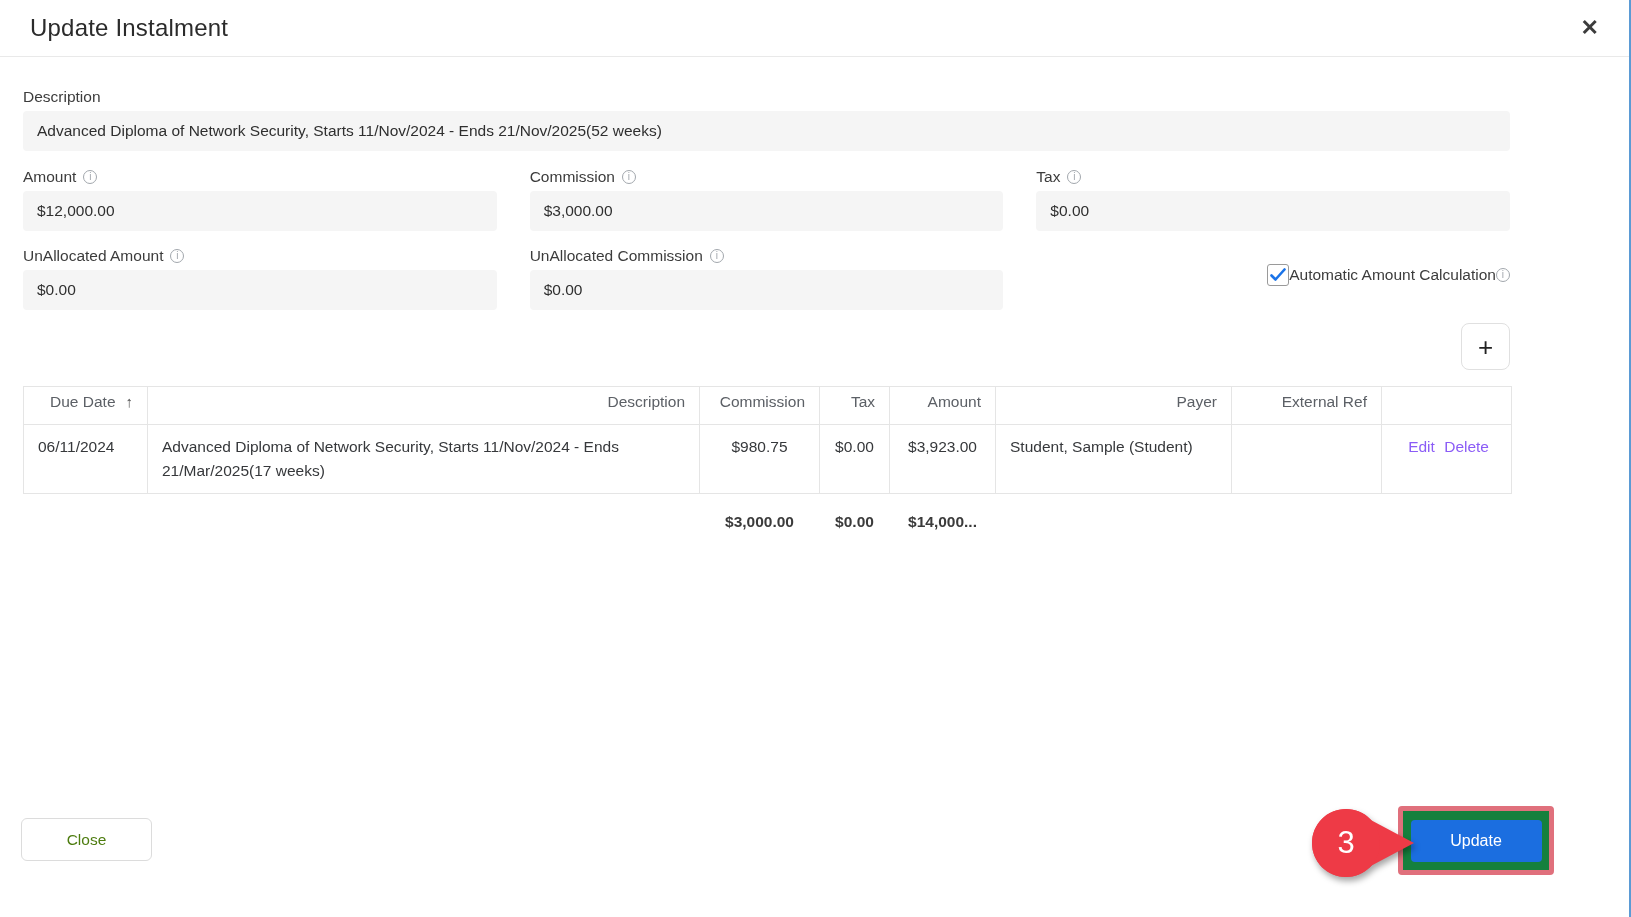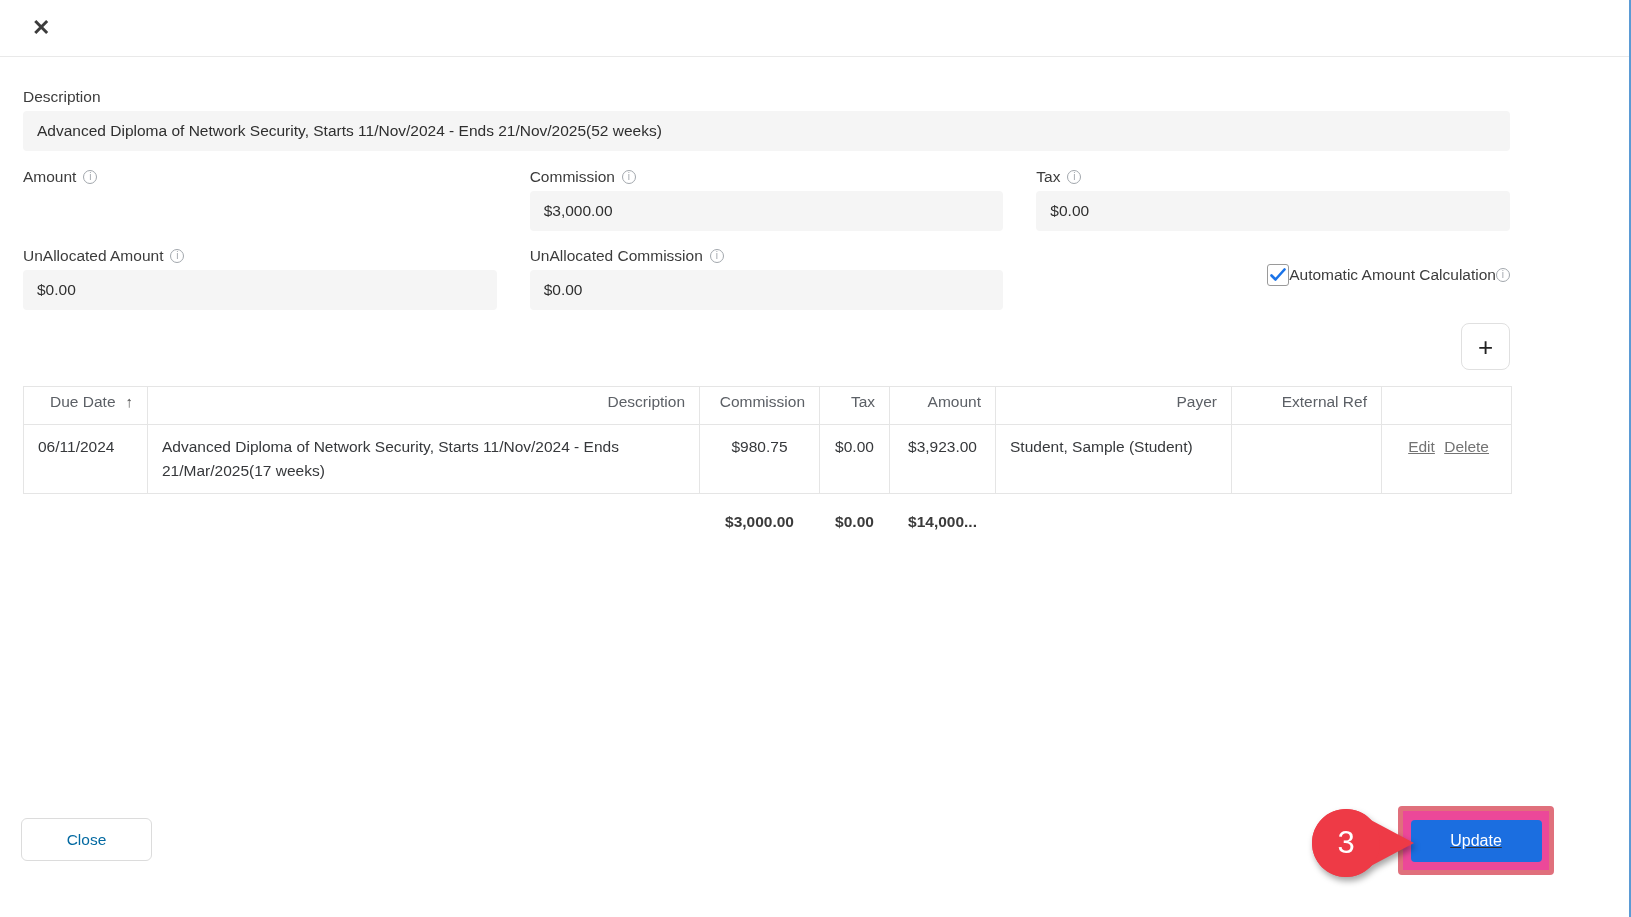--- a/index.html
+++ b/index.html
@@ -149,22 +149,21 @@
   .inst-table tbody td {
     color: #36383b;
     vertical-align: top;
     height: 69px;
     line-height: 1.55;
   }
   .inst-table tbody tr.stripe { background: #f6f6f7; }
   .num { text-align: center; white-space: nowrap; }
   .actions-cell { text-align: right; padding-right: 22px !important; white-space: nowrap; }
   .actions-cell a {
-    color: #737373;
-    text-decoration: underline;
+    color: #8b5cf6;
     cursor: pointer;
     margin-top: 34px;
   }
   .actions-cell a + a { margin-left: 5px; }
   .inst-table tfoot td {
     border: none;
     border-top: 1px solid #e5e5e5;
     font-weight: 700;
     color: #3b3b3b;
     height: 60px;
@@ -180,34 +179,33 @@
   }
   
   .close-btn {
     position: absolute;
     left: 21px; top: 818px;
     width: 131px; height: 43px;
     background: #fff;
     border: 1px solid #dcdcdc;
     border-radius: 6px;
     font-size: 15.5px;
-    color: #0369a1;
+    color: #4d7c0f;
     cursor: pointer;
   }
   .update-annotation {
     position: absolute;
     left: 1398px; top: 806px;
     width: 156px; height: 69px;
     border: 5px solid #e0707c;
     border-radius: 4px;
     display: flex;
     align-items: center;
     justify-content: center;
-    background: #ec4899;
-    text-decoration: underline;
+    background: #15803d;
   }
   .update-btn {
     width: 131px; height: 42px;
     background: #1b6ee0;
     color: #fff;
     border: none;
     border-radius: 4px;
     font-size: 16px;
     cursor: pointer;
   }
@@ -229,36 +227,38 @@
     color: #fff;
     font-size: 31px;
   }
 </style>
 </head>
 <body>
 
 <div class="dialog">
 
   <div class="dialog-header">
+    <h1 class="dialog-title">Update Instalment</h1>
     <button class="close-x">✕</button>
   </div>
 
   <div class="content">
 
     <div class="desc-group">
       <span class="f-label">Description</span>
       <div class="input-box">Advanced Diploma of Network Security, Starts 11/Nov/2024 - Ends 21/Nov/2025(52 weeks)</div>
     </div>
 
     <div class="field-grid">
       <div>
         <span class="f-label">
           <span>Amount</span>
           <i class="info-icon"></i>
         </span>
+        <div class="input-box">$12,000.00</div>
       </div>
       <div>
         <span class="f-label">
           <span>Commission</span>
           <i class="info-icon"></i>
         </span>
         <div class="input-box">$3,000.00</div>
       </div>
       <div>
         <span class="f-label">

